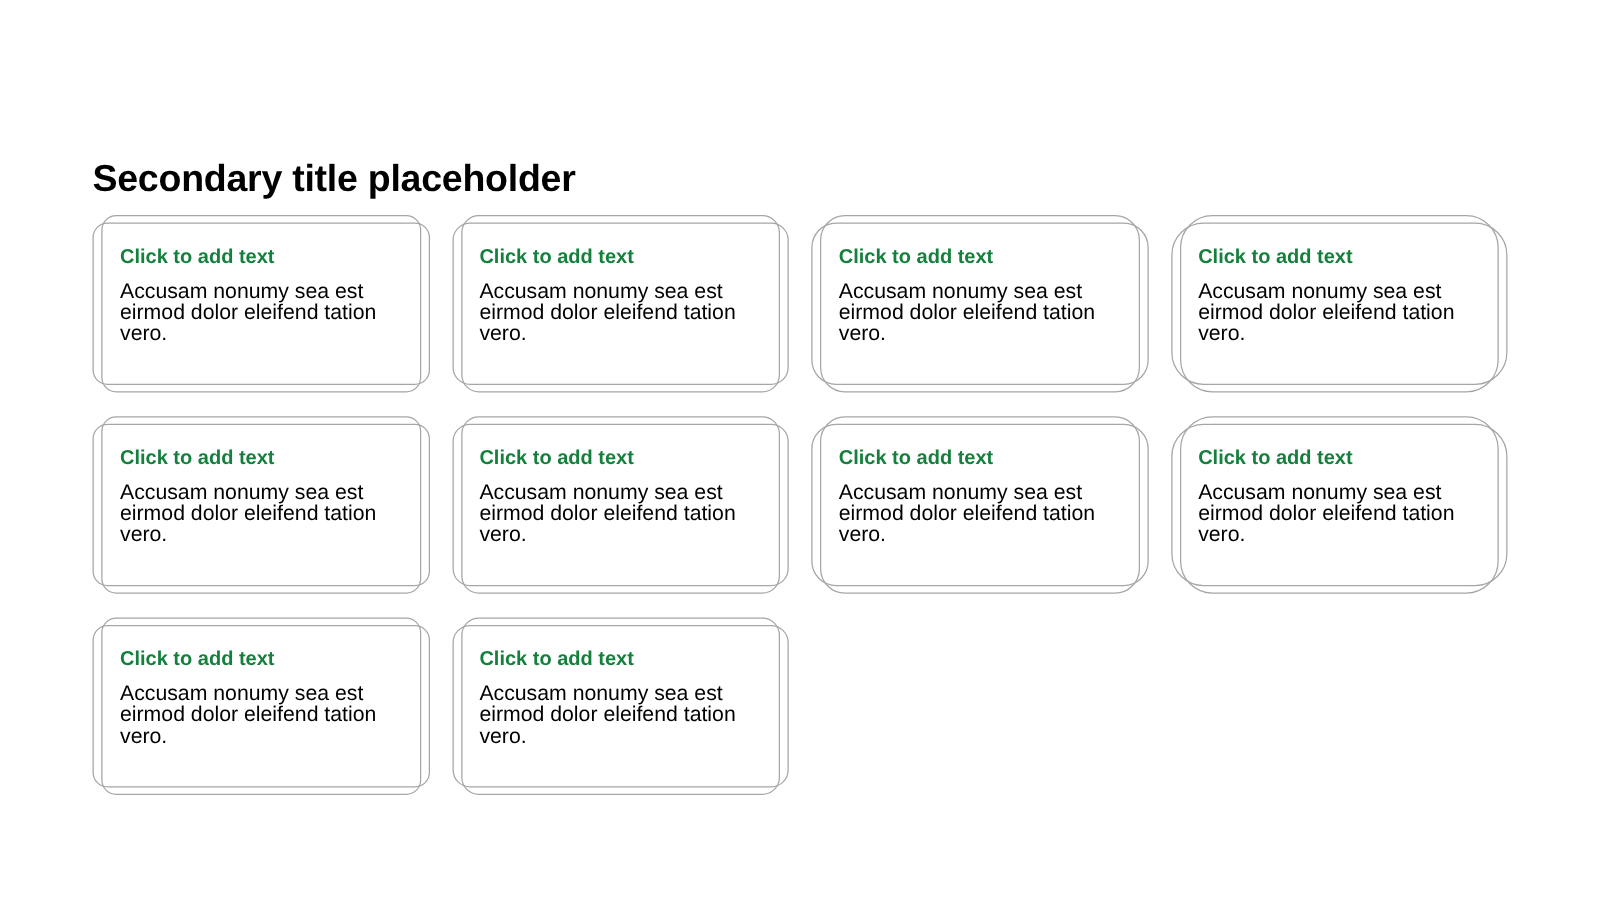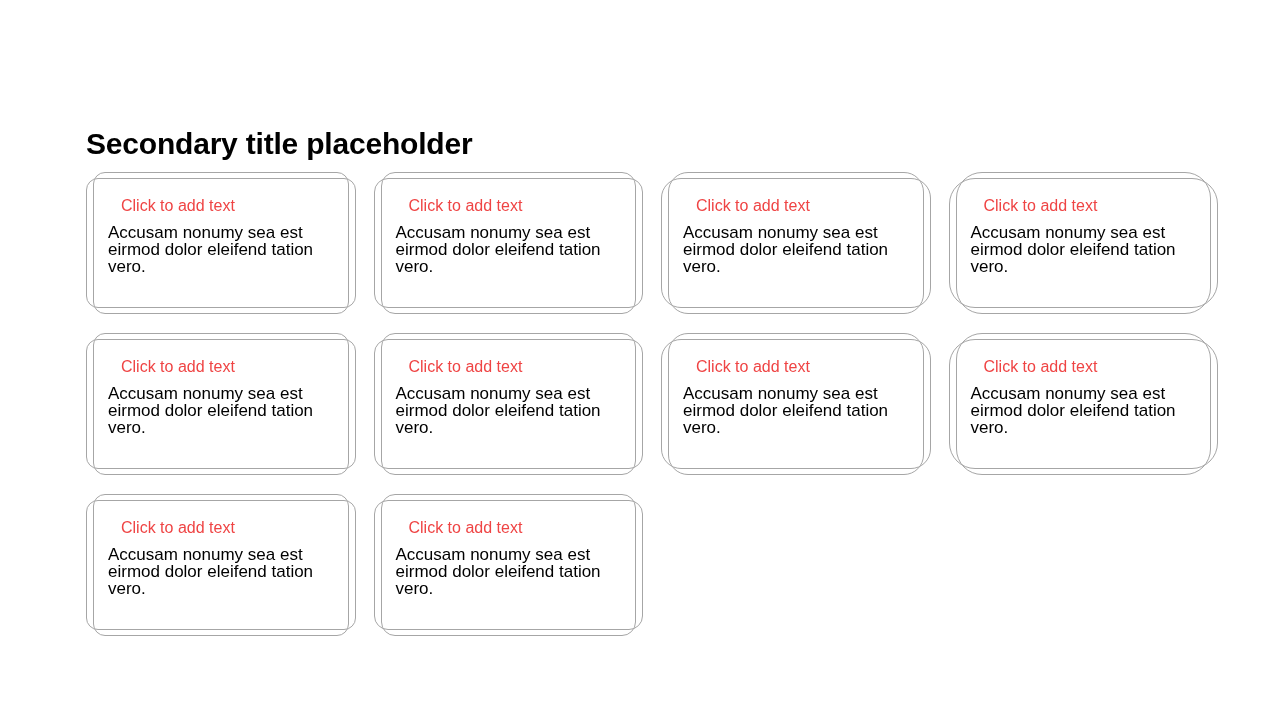--- a/index.html
+++ b/index.html
@@ -17,21 +17,21 @@
 
   .slide {
     position: relative;
     width: 1280px;
     height: 720px;
     background: #ffffff;
   }
 
   .content-area {
     position: absolute;
-    left: 86px;
+    left: 74px;
     top: 126px;
     width: 1132px;
   }
 
   .slide-title {
     font-size: 30px;
     font-weight: bold;
     line-height: 36px;
     letter-spacing: -0.2px;
     color: #000000;
@@ -114,24 +114,24 @@
     left: 0;
     right: 0;
     top: 0;
     bottom: 0;
     padding: 24px 22px 14px 22px;
     box-sizing: border-box;
   }
 
   .card-heading {
     font-size: 16px;
-    font-weight: normal;
+    font-weight: bold;
     line-height: 20px;
-    color: #ef4444;
-    margin: 0 0 8px 13px;
+    color: #15803d;
+    margin: 0 0 8px 0;
     white-space: nowrap;
   }
 
   .card-text {
     font-size: 17px;
     line-height: 17px;
     color: #000000;
     margin: 0;
     max-width: 215px;
   }

